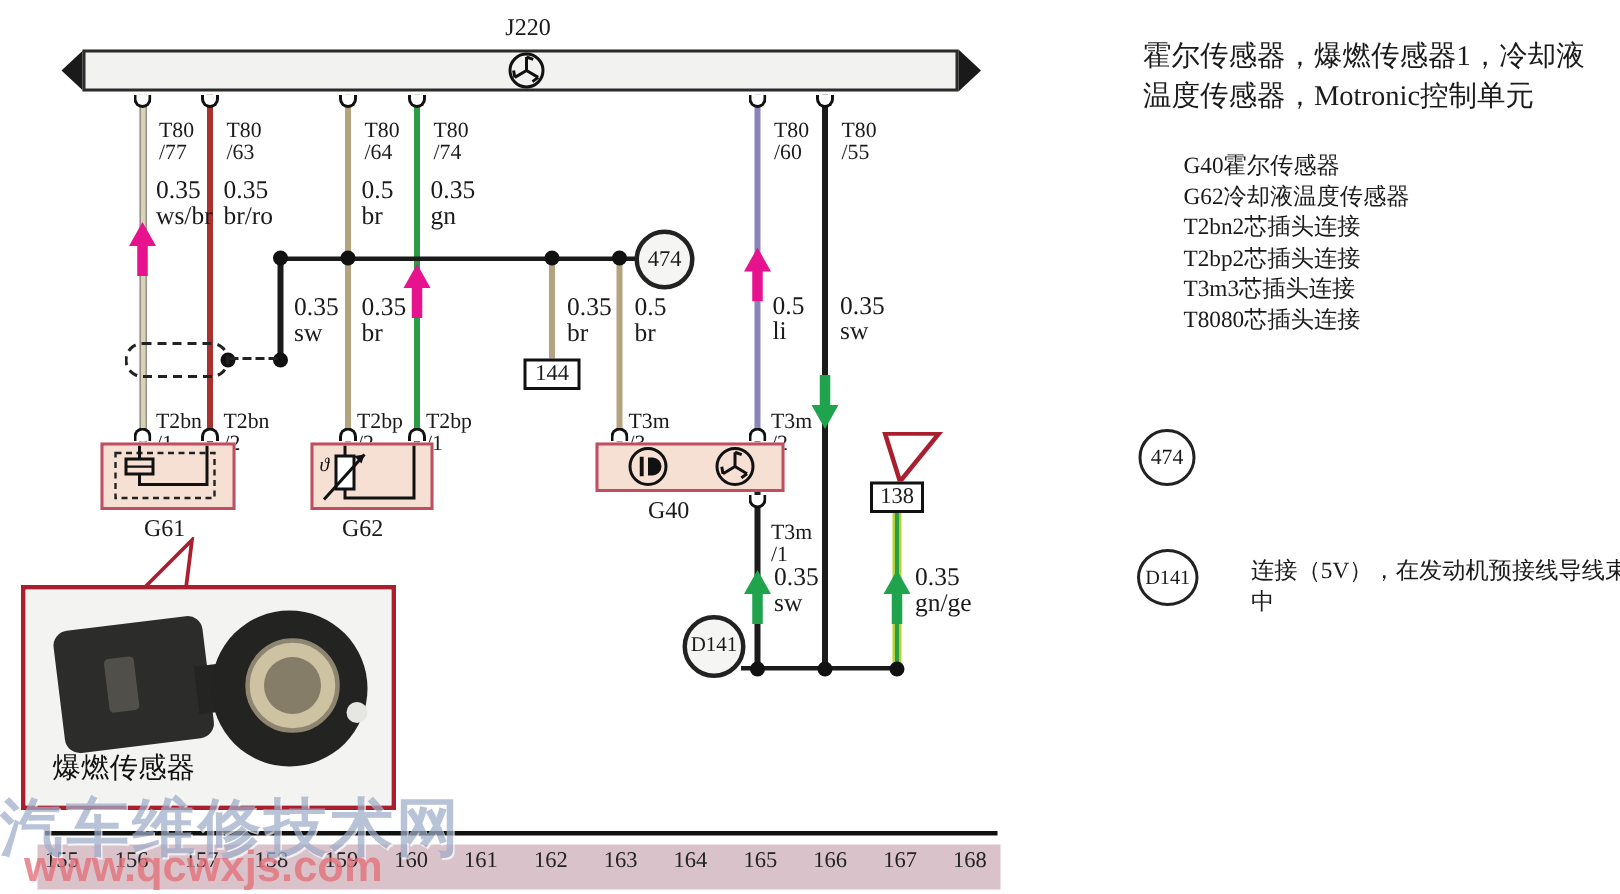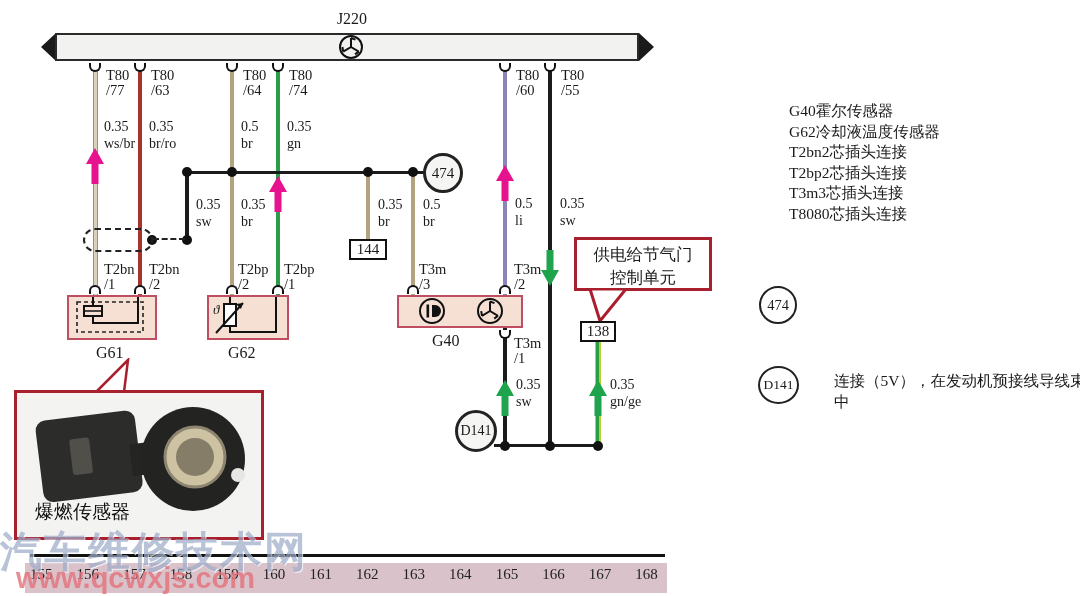--- a/index.html
+++ b/index.html
@@ -16,22 +16,22 @@
   
   .wv{position:absolute;box-sizing:border-box;}
   .wh{position:absolute;background:#1b1b1b;height:3px;}
   .dot{position:absolute;width:10px;height:10px;border-radius:50%;background:#111;}
   
   .cup{position:absolute;width:12px;height:9px;border:2.2px solid #111;border-top:none;
        border-radius:0 0 7px 7px;background:#fff;box-sizing:border-box;}
   .cap{position:absolute;width:12px;height:9px;border:2.2px solid #111;border-bottom:none;
        border-radius:7px 7px 0 0;background:#fff;box-sizing:border-box;}
   
-  .lbl2{position:absolute;font-size:14px;line-height:17px;white-space:nowrap;}
-  .pinlbl{position:absolute;font-size:14.5px;line-height:15px;white-space:nowrap;}
+  .lbl2{position:absolute;font-size:17px;line-height:17px;white-space:nowrap;}
+  .pinlbl{position:absolute;font-size:14.5px;line-height:15px;white-space:nowrap;margin-top:12px;}
   .ref-circle{position:absolute;border:3px solid #222;border-radius:50%;background:#f5f5f4;
               display:flex;align-items:center;justify-content:center;box-sizing:border-box;}
   .ref-box{position:absolute;border:2px solid #111;background:#fff;display:flex;align-items:center;
            justify-content:center;font-size:15px;box-sizing:border-box;}
   .comp{position:absolute;background:#f6e0d4;border:2px solid #bf4e62;box-sizing:border-box;}
   .comp-lbl{position:absolute;font-size:16px;}
   .shield{position:absolute;left:83px;top:228px;width:70px;height:24px;border:2px dashed #222;
           border-radius:12px;box-sizing:border-box;}
   .dashlink{position:absolute;left:153px;top:238px;width:32px;border-top:2px dashed #222;}
   .callout{position:absolute;left:574px;top:237px;width:138px;height:54px;border:3px solid #aa1f2e;
@@ -290,24 +290,20 @@
   <div class="ref-box" style="left:580px;top:321px;width:36px;height:21px;z-index:5;">
     <span>138</span>
     </div>
   <div class="ref-circle" style="left:423px;top:153px;width:40px;height:40px;font-size:15px;">
     <span>474</span>
     </div>
   <div class="ref-circle" style="left:455px;top:410px;width:42px;height:42px;font-size:14px;">
     <span>D141</span>
     </div>
 
-  <div class="callout">
-    <div>供电给节气门</div>
-    <div>控制单元</div>
-  </div>
   <div class="arr" style="left:584px;top:288px;z-index:4;">
     <svg width="46" height="34" viewBox="0 0 46 34">
         <polygon points="6,1 42,1 16,33" fill="#fff" stroke="#aa1f2e" stroke-width="3"></polygon>
       </svg></div>
 
   <div class="arr" style="left:88px;top:358px;z-index:1;">
     <svg width="48" height="36" viewBox="0 0 48 36">
         <polygon points="40,2 8,34 36,34" fill="#fff" stroke="#aa1f2e" stroke-width="2.5"></polygon>
       </svg></div>
 
@@ -320,20 +316,24 @@
       </g>
       <rect x="114" y="50" width="22" height="32" fill="#242422" transform="rotate(-7 125 66)"></rect>
       <circle cx="176" cy="66" r="52" fill="#232321"></circle>
       <circle cx="178" cy="64" r="30" fill="#cdc2a1" stroke="#8d8570" stroke-width="3"></circle>
       <circle cx="178" cy="64" r="19" fill="#857d68"></circle>
       <circle cx="221" cy="82" r="7" fill="#e6e6e3"></circle>
     </svg>
     <div class="photo-lbl">爆燃传感器</div>
   </div>
 
+  <div class="rtitle">
+    <div>霍尔传感器，爆燃传感器1，冷却液</div>
+    <div>温度传感器，Motronic控制单元</div>
+  </div>
   <div class="legend">
     <div>G40霍尔传感器</div>
     <div>G62冷却液温度传感器</div>
     <div>T2bn2芯插头连接</div>
     <div>T2bp2芯插头连接</div>
     <div>T3m3芯插头连接</div>
     <div>T8080芯插头连接</div>
   </div>
 
   <div class="ref-circle" style="left:759px;top:286px;width:38px;height:38px;font-size:14.5px;background:#fff;border-width:2.5px;">

